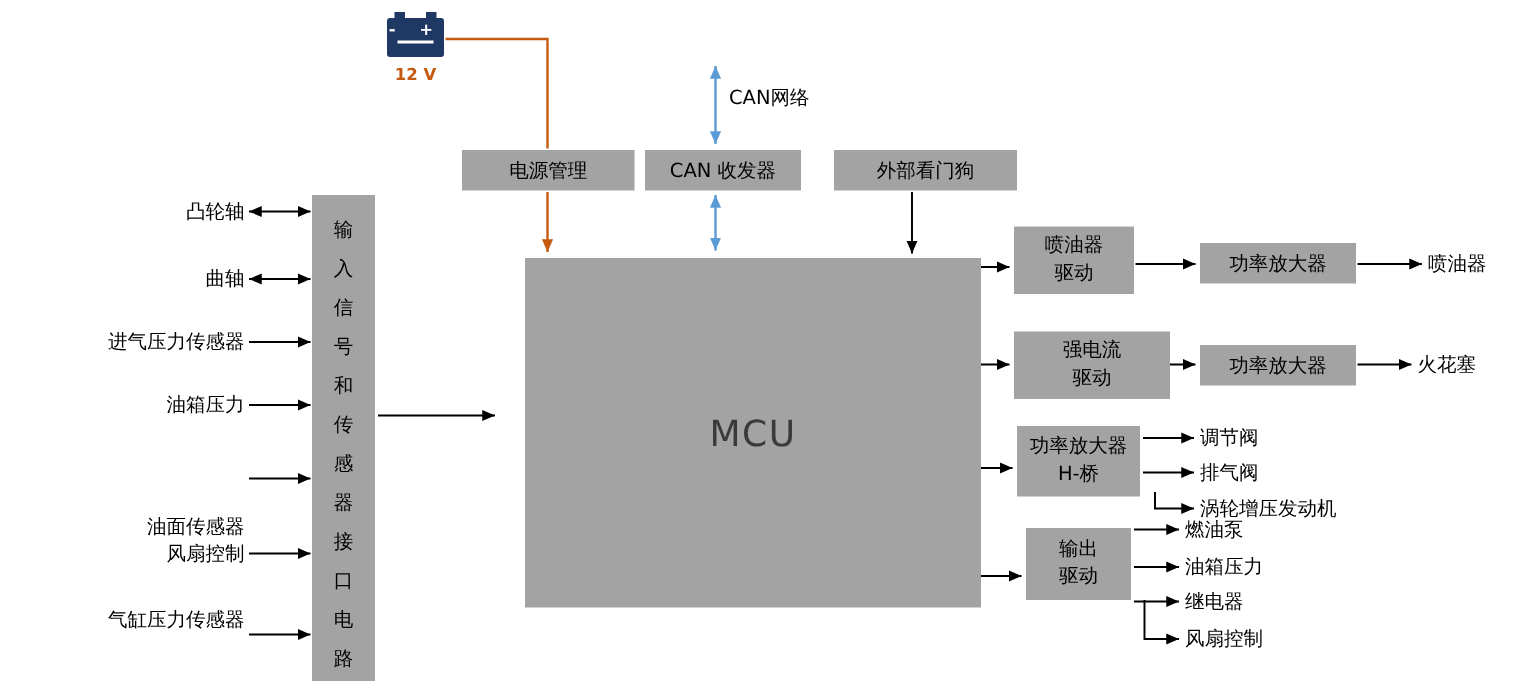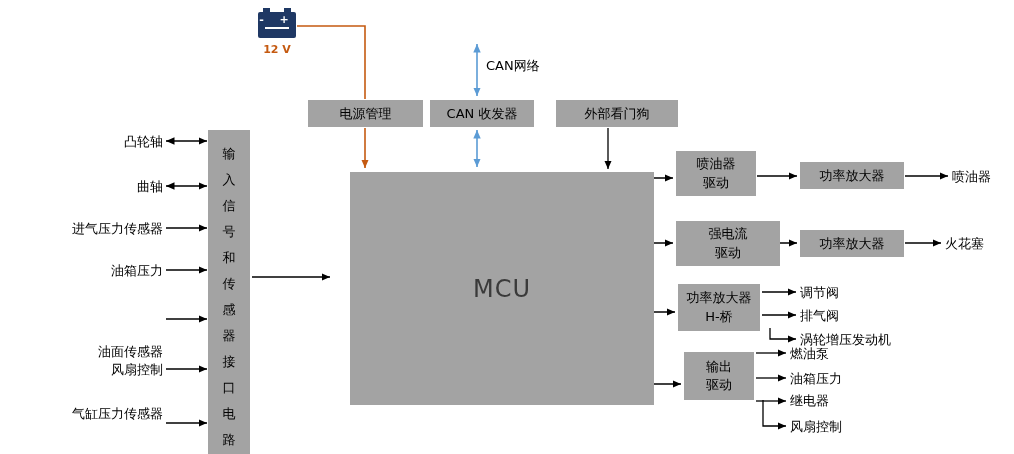--- a/index.html
+++ b/index.html
@@ -122,16 +122,16 @@
   <div class="lbl" style="left:800px;top:284px;">调节阀</div>
   <div class="lbl" style="left:800px;top:307px;">排气阀</div>
   <div class="lbl" style="left:800px;top:331px;">涡轮增压发动机</div>
 
   <div class="box multi" style="left:684px;top:352px;width:70px;height:48px;">
     <span>输出</span>
     <span>驱动</span>
   </div>
   <div class="lbl" style="left:790px;top:345px;">燃油泵</div>
   <div class="lbl" style="left:790px;top:370px;">油箱压力</div>
-  <div class="lbl" style="left:790px;top:393px;font-family:Liberation Mono, monospace;">继电器</div>
+  <div class="lbl" style="left:790px;top:393px;">继电器</div>
   <div class="lbl" style="left:790px;top:418px;">风扇控制</div>
 
 </div>
 
 </body></html>

